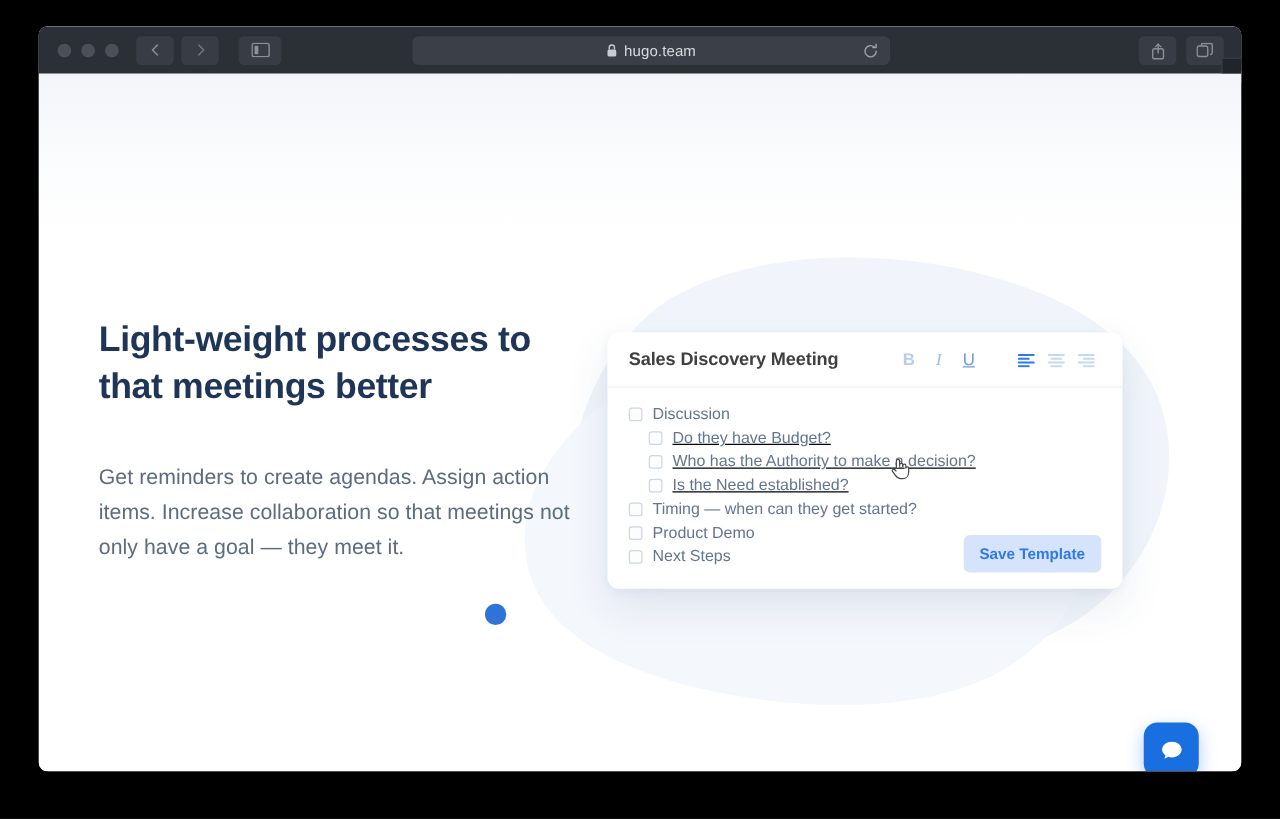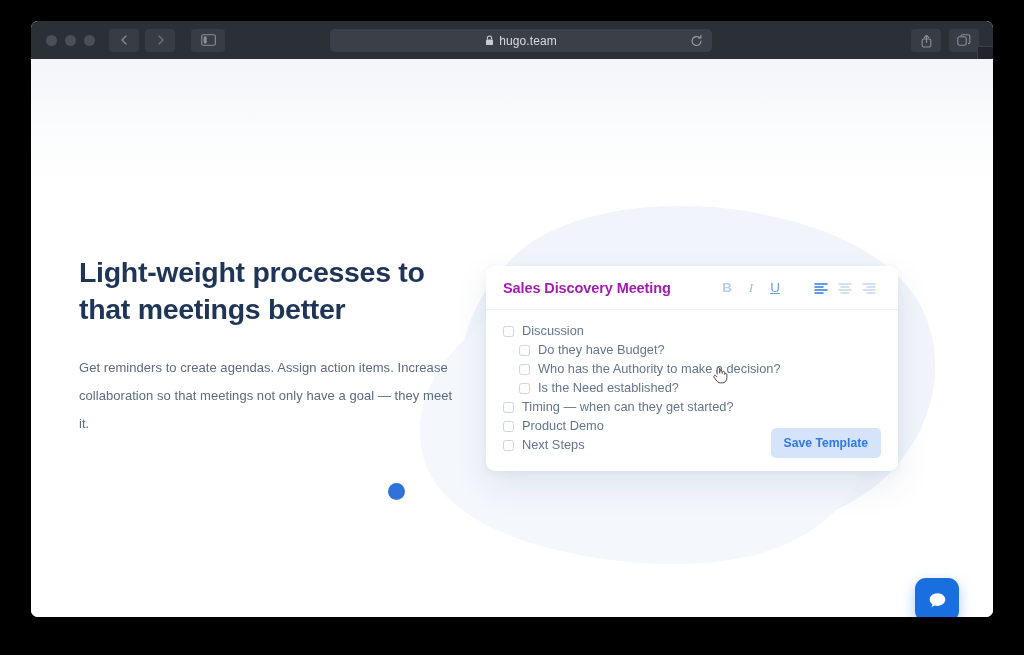--- a/index.html
+++ b/index.html
@@ -153,22 +153,22 @@
     width: 380px;
   }
   .hero-title {
     font-size: 28.5px;
     line-height: 37px;
     font-weight: 700;
     color: #1f3557;
     letter-spacing: -0.3px;
   }
   .hero-body {
-    margin-top: 26px;
-    font-size: 13px;
+    margin-top: 40px;
+    font-size: 17px;
     line-height: 28px;
     color: #5b6b80;
     letter-spacing: 0.05px;
   }
 
   .blue-dot {
     position: absolute;
     left: 357px;
     top: 424px;
     width: 17px;
@@ -193,21 +193,21 @@
     height: 44px;
     display: flex;
     align-items: center;
     padding: 0 17px;
     border-bottom: 1px solid #eef2f8;
     background: #ffffff;
   }
   .card-title {
     font-size: 14.5px;
     font-weight: 700;
-    color: #a21caf;
+    color: #404040;
     letter-spacing: -0.1px;
     white-space: nowrap;
   }
   .toolbar {
     margin-left: auto;
     display: flex;
     align-items: center;
   }
   .tb-group { display: flex; align-items: center; }
   .tb-btn {
@@ -230,21 +230,21 @@
     position: relative;
     padding: 12px 16px 16px 17px;
     min-height: 138px;
   }
   .check-row {
     display: flex;
     align-items: center;
     height: 19px;
     margin-bottom: 0px;
   }
-  .check-row.indent { padding-left: 16px; }
+  .check-row.indent { padding-left: 16px; text-decoration: underline; }
   .cb {
     width: 11px;
     height: 11px;
     border: 1px solid #ccd6e6;
     border-radius: 2.5px;
     background: #fdfdfe;
     flex: none;
     margin-right: 8px;
   }
   .check-label {

